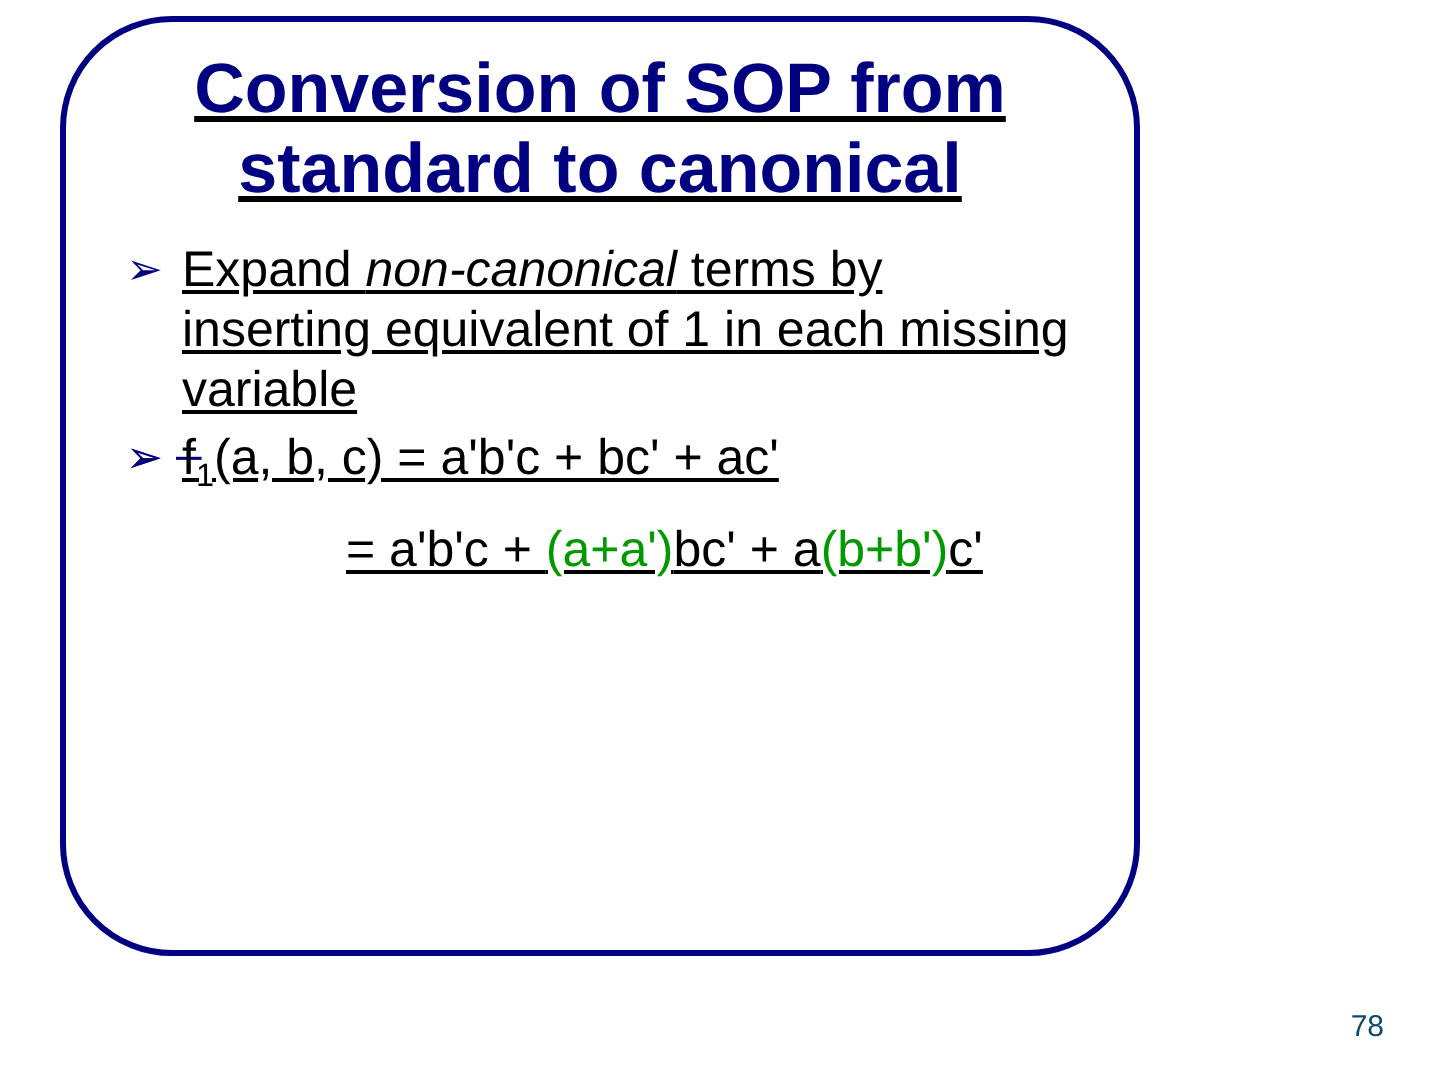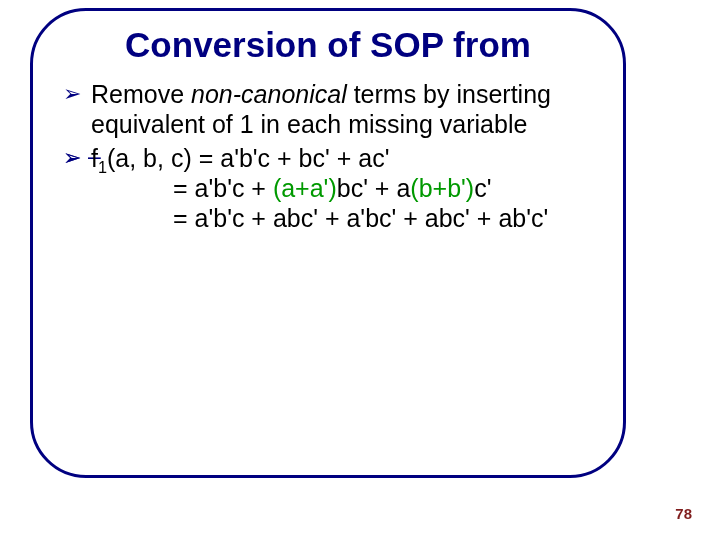--- a/index.html
+++ b/index.html
@@ -15,26 +15,27 @@
   .slide {
     position: relative;
     width: 720px;
     height: 540px;
     box-sizing: border-box;
   }
   .frame {
     position: absolute;
     left: 30px;
     top: 8px;
-    width: 596px;
+    width: 540px;
     height: 470px;
     border: 3px solid #000080;
     border-radius: 56px;
     box-sizing: border-box;
     padding: 12px 30px 34px 30px;
+    text-decoration: underline;
   }
   .title {
     font-size: 35px;
     font-weight: bold;
     color: #000080;
     text-align: center;
     line-height: 1.15;
     margin: 2px 0 14px 0;
   }
   .body {
@@ -70,66 +71,64 @@
     color: #000080;
   }
   .paren { color: #009900; }
   .subscript {
     font-size: 0.65em;
     vertical-align: sub;
     line-height: 0;
   }
   .eqline {
     padding-left: 110px;
+    margin-top: 16px;
   }
   .pagenum {
     position: absolute;
     right: 28px;
     bottom: 18px;
     font-size: 15px;
-    color: #7f1d1d;
-    font-weight: bold;
+    color: #0c4a6e;
   }
 </style>
 </head>
 <body>
 
 <div class="slide">
   <div class="frame">
 
     <div class="title">
       <span>Conversion of SOP from</span><br>
+      <span>standard to canonical</span>
     </div>
 
     <div class="body">
 
       <div class="bullet">
         <span class="bullet-arrow">➢</span>
-        <span>Remove </span><span class="italic">non-canonical</span><span> terms by inserting equivalent of 1 in each missing variable</span>
+        <span>Expand </span><span class="italic">non-canonical</span><span> terms by inserting equivalent of 1 in each missing variable</span>
       </div>
 
       <div class="sub">
         <span class="sub-dash">–</span>
       </div>
 
       <div class="bullet">
         <span class="bullet-arrow">➢</span>
       </div>
 
       <div class="bullet">
         <span class="bullet-arrow">➢</span>
         <span>f</span><span class="subscript">1</span><span>(a, b, c) = a'b'c + bc' + ac'</span>
       </div>
 
       <div class="body eqline">
         <span>= a'b'c + </span><span class="paren">(a+a')</span><span>bc' + a</span><span class="paren">(b+b')</span><span>c'</span>
       </div>
 
-      <div class="body eqline">
-        <span>= a'b'c + abc' + a'bc' + abc' + ab'c'</span>
-      </div>
 
 
     </div>
   </div>
 
   <div class="pagenum">78</div>
 </div>
 
 </body></html>

